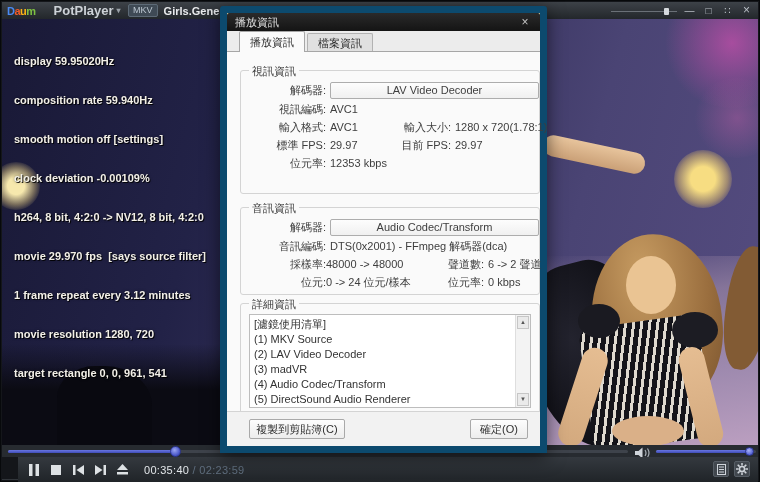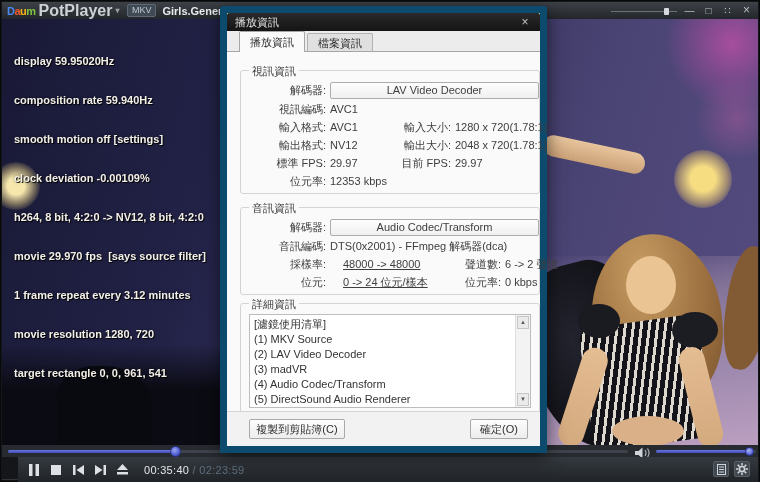--- a/index.html
+++ b/index.html
@@ -4,21 +4,21 @@
 <style>
   * { margin:0; padding:0; box-sizing:border-box; font-family:"Liberation Sans", sans-serif; }
   html,body { width:760px; height:482px; overflow:hidden; background:#000; }
   .window { position:absolute; inset:0; width:760px; height:482px; background:#14161a; border:1px solid #07090b; }
 
   
   .titlebar { position:absolute; left:1px; top:1px; right:1px; height:17px; z-index:3;
     background:linear-gradient(#3d4248,#23272b); display:flex; align-items:center; padding:0 5px; }
   .logo { display:flex; align-items:center; font-size:11px; font-weight:bold; letter-spacing:-0.5px; cursor:pointer; }
   .logo .lt { font-size:11px; font-weight:bold; }
-  .appname { color:#cdd2d7; margin-left:3px; font-size:16px; font-weight:bold; letter-spacing:0; }
+  .appname { color:#cdd2d7; margin-left:18px; font-size:13px; font-weight:bold; letter-spacing:0; }
   .caret { color:#9aa1a8; font-size:8px; margin-left:3px; }
   .badge { margin-left:8px; font-size:9px; font-weight:normal; color:#bcc7d1; background:#3f4a55;
     border:1px solid #5d6a76; border-radius:2px; padding:0 4px; line-height:11px; }
   .wtitle { margin-left:6px; font-size:11px; font-weight:bold; color:#e9ebed; white-space:nowrap; }
   .wctrl { position:absolute; right:5px; top:0; height:17px; display:flex; align-items:center; gap:6px; }
   .tslider { position:relative; width:66px; height:10px; cursor:pointer; }
   .tslider .line { position:absolute; left:0; right:0; top:5px; height:1px; background:#6a7077; }
   .tslider .tknob { position:absolute; left:80%; top:2px; width:5px; height:7px; background:#d6dade; border-radius:1px; }
   .wbtn { color:#b9bfc6; font-size:10px; line-height:17px; width:13px; text-align:center; cursor:pointer; }
   .wbtn.close { font-size:12px; }
@@ -82,21 +82,21 @@
   .gtitle { position:absolute; top:-7px; left:8px; background:#fafafa; padding:0 3px; font-size:11px; color:#3a3a3a;font-family:Liberation Mono, monospace; }
   .g-video { top:18px; height:124px; }
   .g-audio { top:155px; height:88px; }
   .g-detail { top:251px; height:114px; }
   .grows { padding-top:9px; }
   .row { display:flex; align-items:center; height:18px; font-size:11px; color:#3e3e3e; padding-left:10px; }
   .rowd { height:20px; }
   .lab { width:75px; text-align:right; flex:none; }
   .val1 { margin-left:4px; white-space:nowrap; }
   .valc { width:63px; margin-left:4px; flex:none; white-space:nowrap; }
-  .valc-a { width:100px; margin-left:17px; flex:none; white-space:nowrap;text-decoration:underline; }
+  .valc-a { width:100px; margin-left:0; flex:none; white-space:nowrap; }
   .lab2 { width:58px; text-align:right; flex:none; }
   .val2 { margin-left:4px; white-space:nowrap; }
   .decbtn { width:232px; height:17px; margin-left:4px; background:linear-gradient(#fdfdfd,#f0f0f0);
     border:1px solid #adadad; border-radius:2px; font-size:11px; color:#3e3e3e; text-align:center; line-height:15px; cursor:pointer; }
   .listbox { position:absolute; left:8px; right:8px; top:10px; bottom:8px; background:#fff; border:1px solid #bdbdbd;
     font-size:11px; color:#333; line-height:15px; padding:2px 20px 2px 4px; overflow:hidden; }
   .lline { white-space:nowrap; }
   .sbar { position:absolute; top:0; right:0; bottom:0; width:15px; background:#f3f3f3; border-left:1px solid #dedede; }
   .sbtn { position:absolute; left:1px; right:1px; height:13px; background:#eaeaea; border:1px solid #c6c6c6;
     font-size:6px; color:#555; text-align:center; line-height:11px; cursor:pointer; }
@@ -231,26 +231,20 @@
             <span class="lab">視訊編碼:</span>
             <span class="val1">AVC1</span>
           </div>
           <div class="row">
             <span class="lab">輸入格式:</span>
             <span class="valc">AVC1</span>
             <span class="lab2">輸入大小:</span>
             <span class="val2">1280 x 720(1.78:1)</span>
           </div>
           <div class="row">
-            <span class="lab">輸出格式:</span>
-            <span class="valc">NV12</span>
-            <span class="lab2">輸出大小:</span>
-            <span class="val2">2048 x 720(1.78:1)</span>
-          </div>
-          <div class="row">
             <span class="lab">標準 FPS:</span>
             <span class="valc">29.97</span>
             <span class="lab2">目前 FPS:</span>
             <span class="val2">29.97</span>
           </div>
           <div class="row">
             <span class="lab">位元率:</span>
             <span class="val1">12353 kbps</span>
           </div>
         </div>

